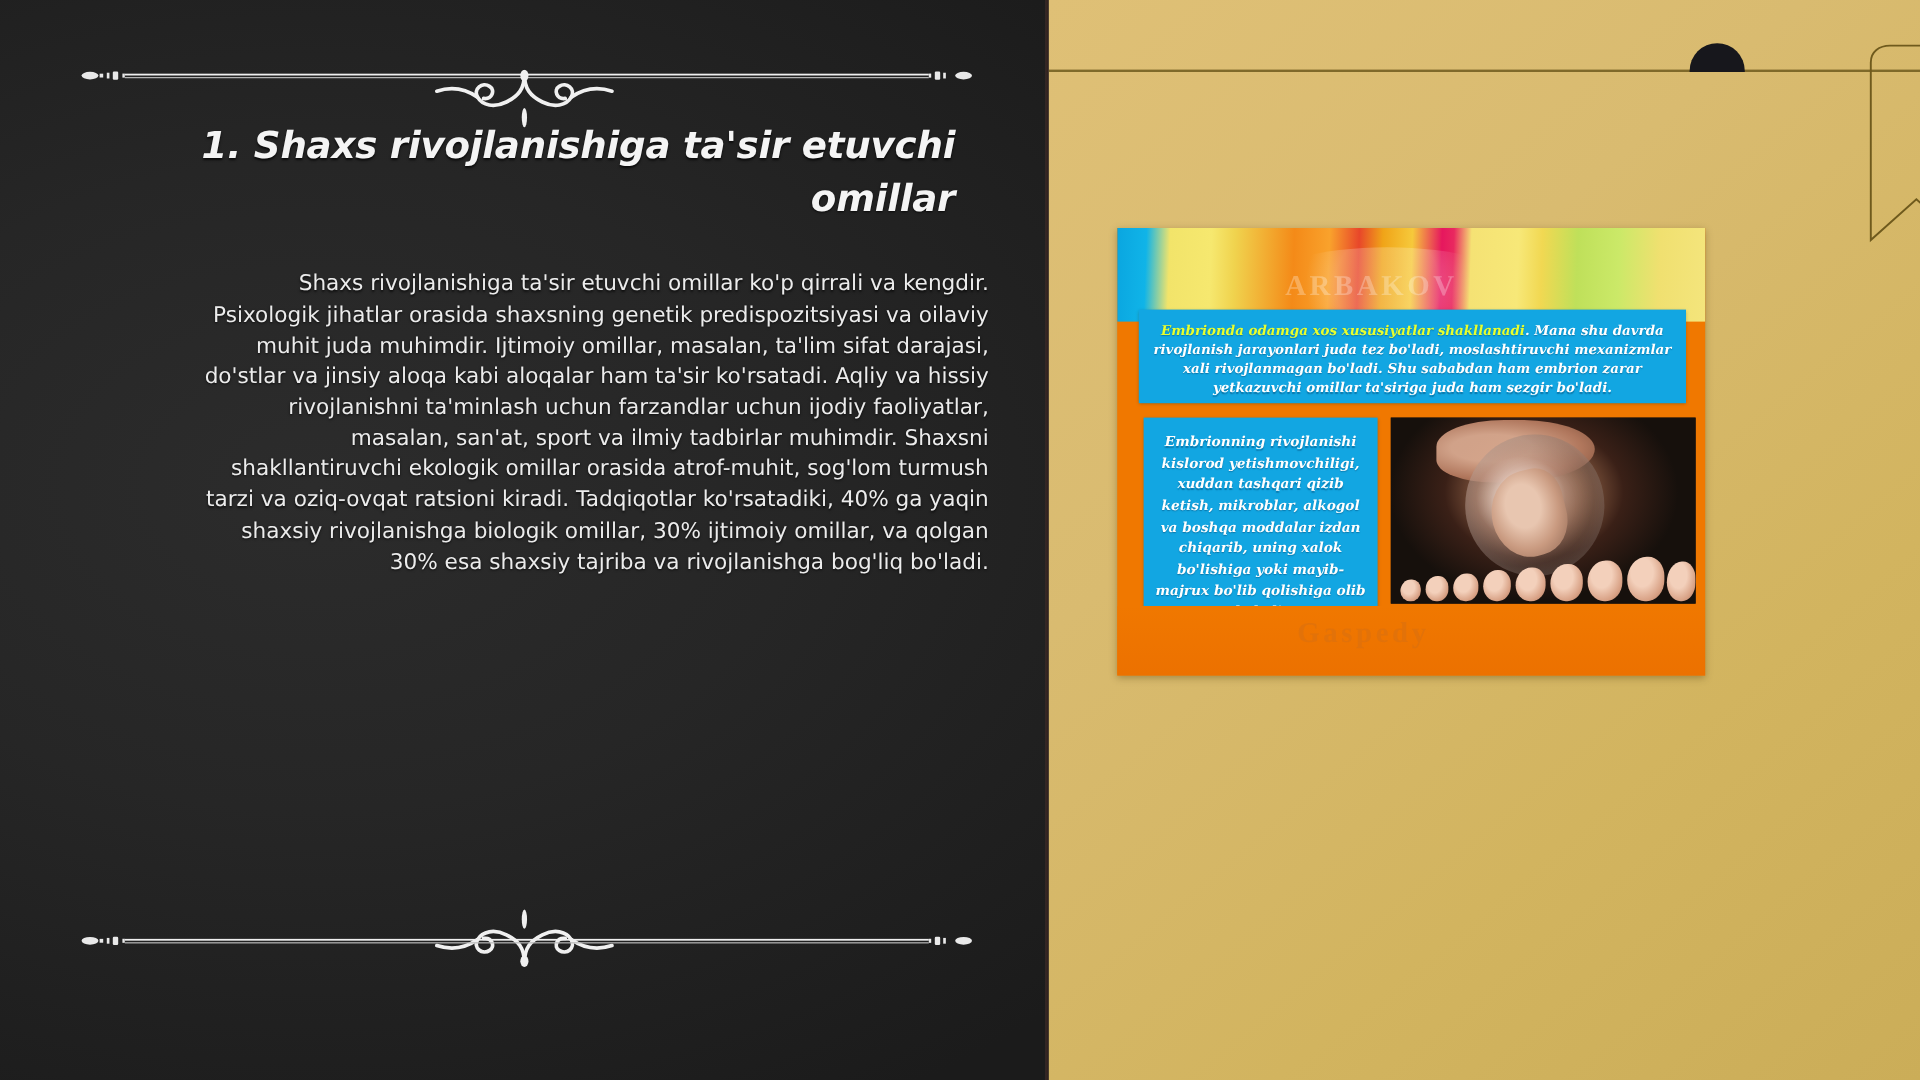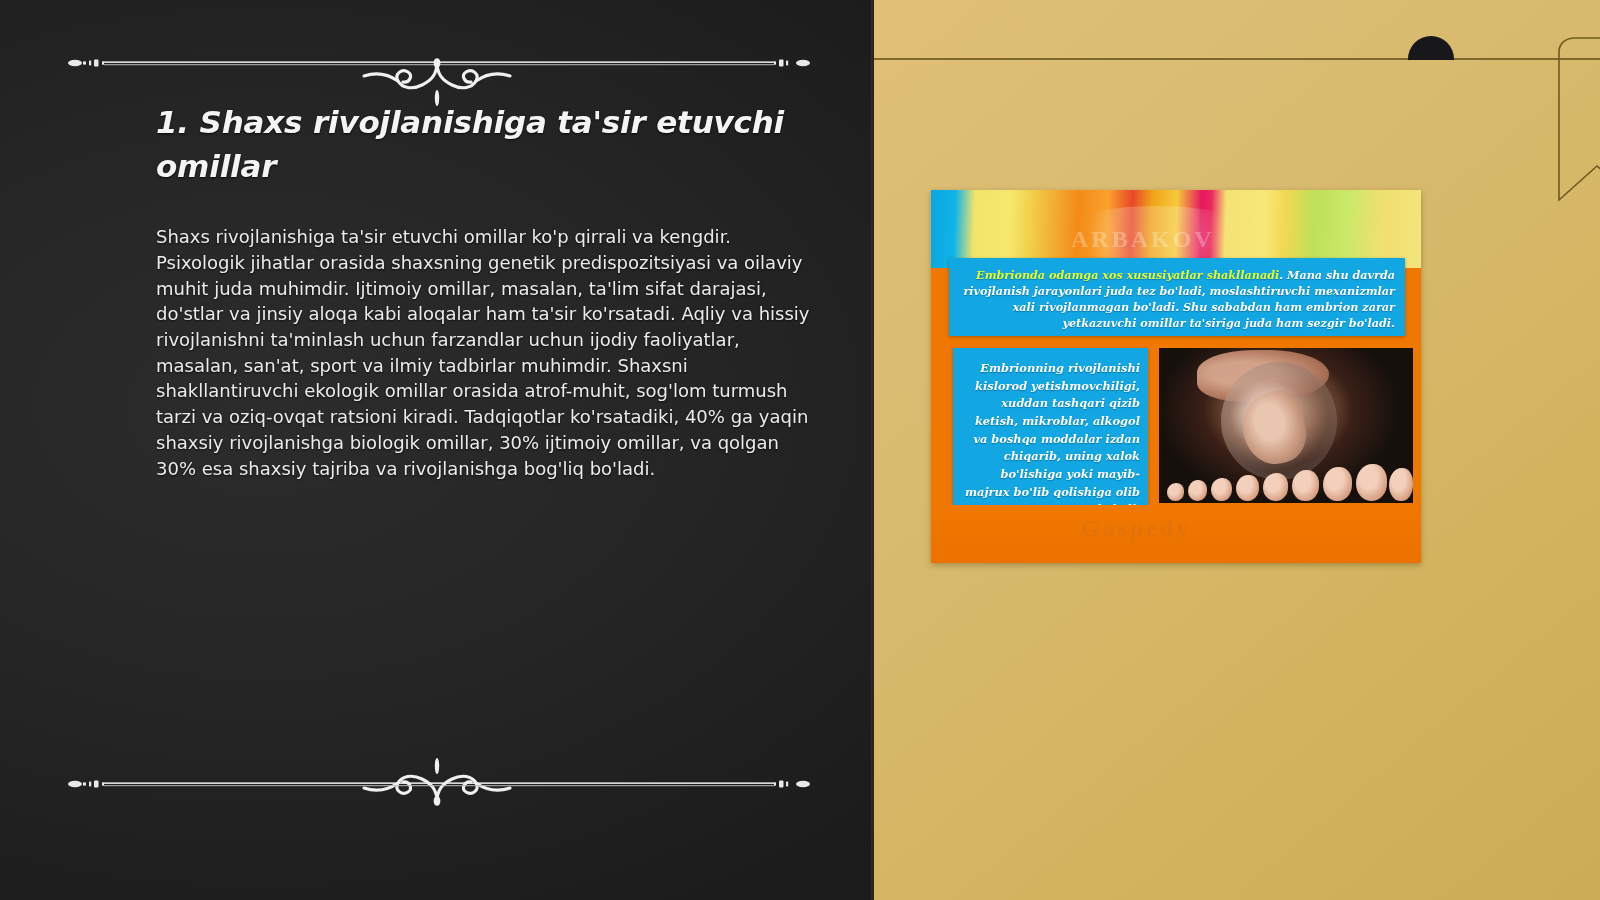--- a/index.html
+++ b/index.html
@@ -48,20 +48,21 @@
     pointer-events:none;
   }
   .flourish.top { top:58px; }
   .flourish.bottom { top:746px; transform:translateX(-50%) scaleY(-1); }
   .flourish svg { display:block; width:170px; height:60px; }
 
   .left-content {
     position:absolute;
     left:156px; top:100px;
     width:672px;
+    text-align:right;
   }
   .slide-title {
     font-family:"DejaVu Sans", sans-serif;
     font-style:italic;
     font-weight:bold;
     font-size:31px;
     line-height:1.42;
     color:#f4f4f4;
     letter-spacing:-0.2px;
     text-shadow:0 1px 2px rgba(0,0,0,.75);
@@ -155,21 +156,21 @@
     color:rgba(210,110,20,.45);
   }
 
   .blue-box {
     position:absolute;
     background:#12a6e2;
     color:#ffffff;
     font-family:"DejaVu Serif", serif;
     font-style:italic;
     font-weight:bold;
-    text-align:right;
+    text-align:center;
     text-shadow:0 1px 1px rgba(0,60,100,.45);
     box-shadow:0 1px 3px rgba(60,40,0,.4);
     overflow:hidden;
   }
   .blue-box.top {
     left:18px; top:68px;
     width:456px; height:78px;
     padding:9px 10px 6px;
     font-size:11.2px;
     line-height:1.44;

